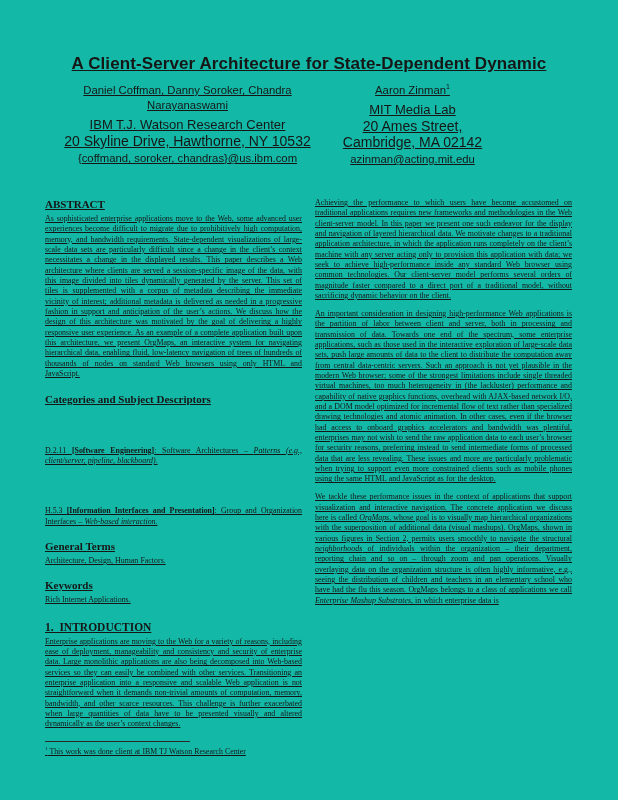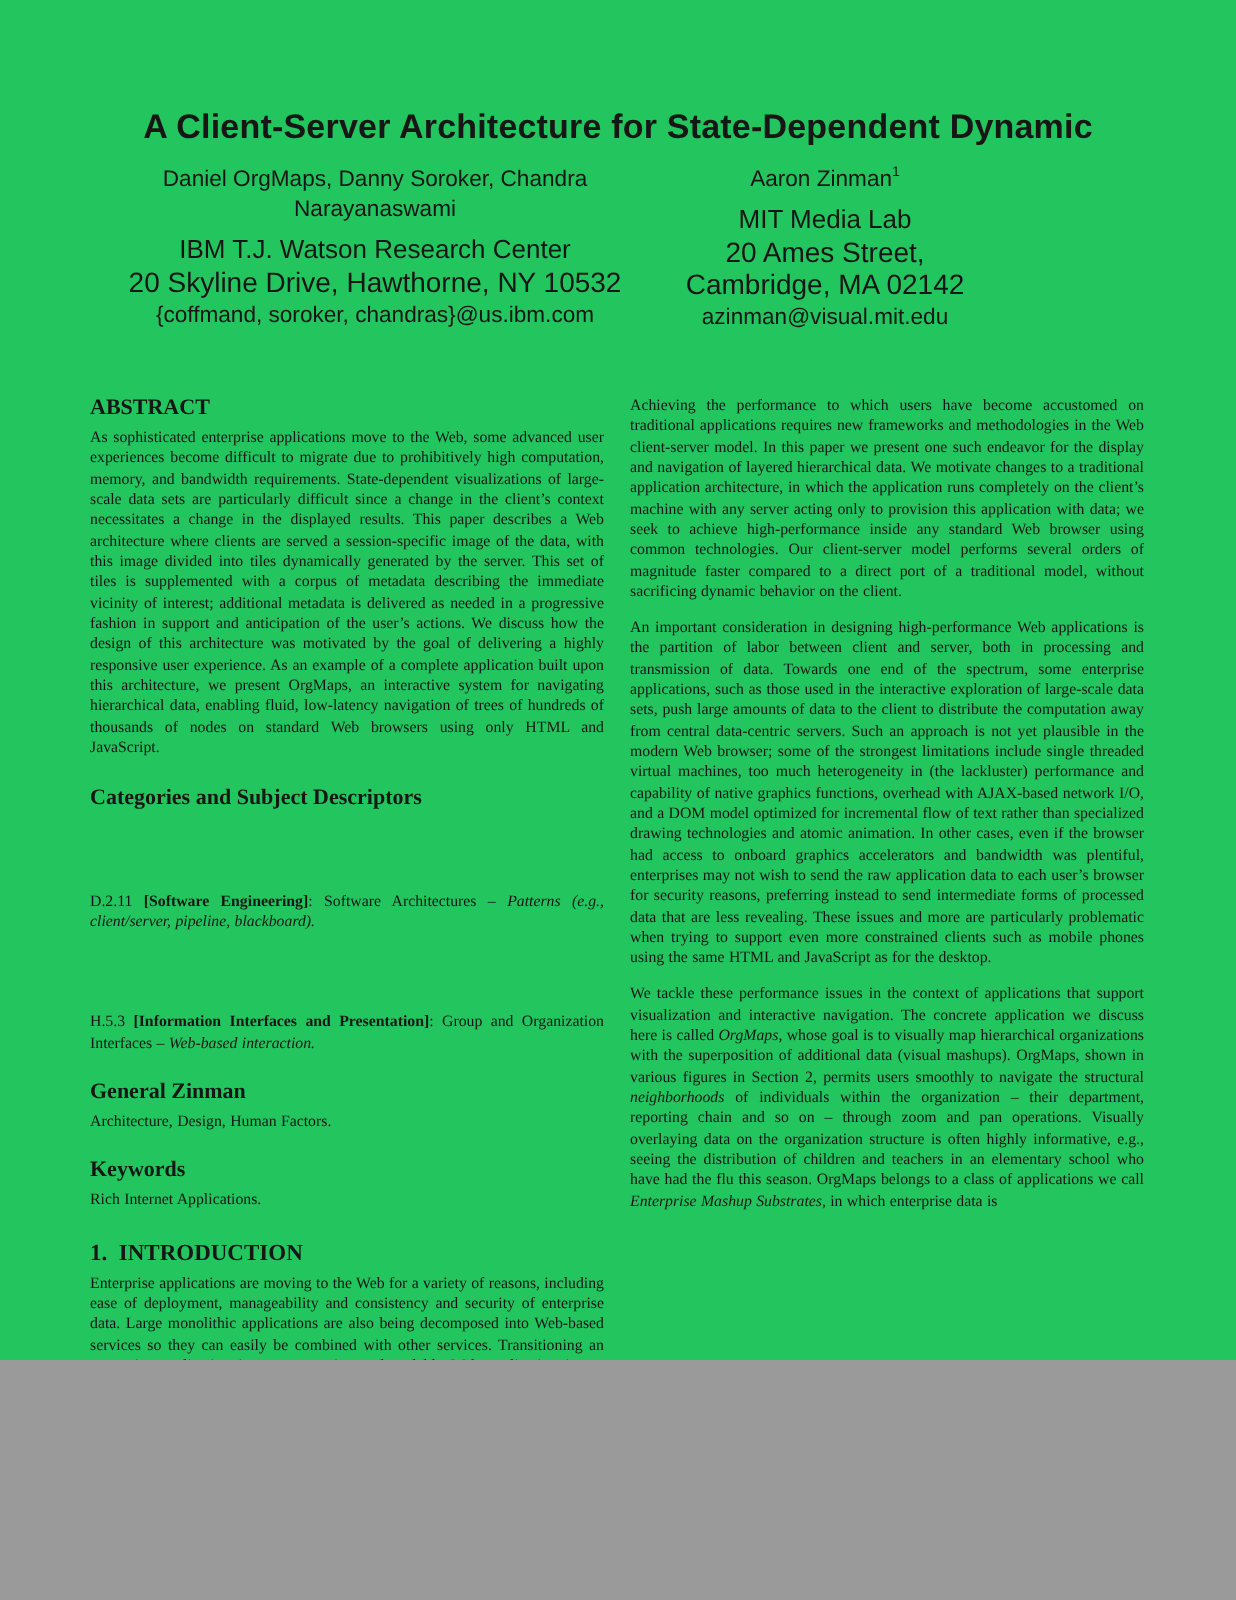--- a/index.html
+++ b/index.html
@@ -1,20 +1,21 @@
 <!DOCTYPE html>
 <html><head>
 <meta charset="utf-8">
 <style>
   html, body { margin:0; padding:0; background:#9a9a9a; }
   .page {
-    width:618px; height:680px; margin:0 auto; background:#22c55e;
+    width:618px; height:800px; margin:0 auto; background:#14b8a6;
     color:#161616; box-sizing:border-box; position:relative;
     padding:52px 45px 0 45px; overflow:hidden;
     font-family:"Liberation Serif", serif;
+    text-decoration:underline;
   }
   .title {
     font-family:"Liberation Sans", sans-serif; font-weight:bold;
     font-size:17px; line-height:23px; text-align:center; letter-spacing:0.1px;
   }
   .authors-row { display:flex; margin-top:8px; font-family:"Liberation Sans", sans-serif; }
   .author-group { text-align:center; }
   .author-group.left  { flex:0 0 285px; }
   .author-group.right { flex:0 0 165px; }
   .author-names  { font-size:11.3px; line-height:15px; margin-bottom:4px; }
@@ -50,44 +51,44 @@
 <body>
 
 <div class="page">
 
   <div class="title">
     <div>A Client-Server Architecture for State-Dependent Dynamic</div>
   </div>
 
   <div class="authors-row">
     <div class="author-group left">
-      <div class="author-names">Daniel OrgMaps, Danny Soroker, Chandra Narayanaswami</div>
+      <div class="author-names">Daniel Coffman, Danny Soroker, Chandra Narayanaswami</div>
       <div class="author-affil">IBM T.J. Watson Research Center</div>
       <div class="author-addr">20 Skyline Drive, Hawthorne, NY 10532</div>
       <div class="author-email">{coffmand, soroker, chandras}@us.ibm.com</div>
     </div>
     <div class="author-group right">
       <div class="author-names"><span>Aaron Zinman</span><span class="run-sup">1</span></div>
       <div class="author-affil">MIT Media Lab</div>
       <div class="author-addr">20 Ames Street, Cambridge, MA 02142</div>
-      <div class="author-email">azinman@visual.mit.edu</div>
+      <div class="author-email">azinman@acting.mit.edu</div>
     </div>
   </div>
 
   <div class="columns">
 
     <div class="col">
       <div class="heading first">ABSTRACT</div>
       <p class="body-text">As sophisticated enterprise applications move to the Web, some advanced user experiences become difficult to migrate due to prohibitively high computation, memory, and bandwidth requirements. State-dependent visualizations of large-scale data sets are particularly difficult since a change in the client’s context necessitates a change in the displayed results. This paper describes a Web architecture where clients are served a session-specific image of the data, with this image divided into tiles dynamically generated by the server. This set of tiles is supplemented with a corpus of metadata describing the immediate vicinity of interest; additional metadata is delivered as needed in a progressive fashion in support and anticipation of the user’s actions. We discuss how the design of this architecture was motivated by the goal of delivering a highly responsive user experience. As an example of a complete application built upon this architecture, we present OrgMaps, an interactive system for navigating hierarchical data, enabling fluid, low-latency navigation of trees of hundreds of thousands of nodes on standard Web browsers using only HTML and JavaScript.</p>
 
       <div class="heading">Categories and Subject Descriptors</div>
       <p class="cat-entry"><span>D.2.11 </span><span class="run-b">[Software Engineering]</span><span>: Software Architectures – </span><span class="run-i">Patterns (e.g., client/server, pipeline, blackboard).</span></p>
       <p class="cat-entry"><span>H.5.3 </span><span class="run-b">[Information Interfaces and Presentation]</span><span>: Group and Organization Interfaces – </span><span class="run-i">Web-based interaction.</span></p>
 
-      <div class="heading">General Zinman</div>
+      <div class="heading">General Terms</div>
       <p class="terms-text">Architecture, Design, Human Factors.</p>
 
       <div class="heading">Keywords</div>
       <p class="terms-text">Rich Internet Applications.</p>
 
       <div class="heading numbered">1.&nbsp;&nbsp;INTRODUCTION</div>
       <p class="body-text">Enterprise applications are moving to the Web for a variety of reasons, including ease of deployment, manageability and consistency and security of enterprise data. Large monolithic applications are also being decomposed into Web-based services so they can easily be combined with other services. Transitioning an enterprise application into a responsive and scalable Web application is not straightforward when it demands non-trivial amounts of computation, memory, bandwidth, and other scarce resources. This challenge is further exacerbated when large quantities of data have to be presented visually and altered dynamically as the user’s context changes.</p>
 
       <hr class="footnote-rule">
       <p class="footnote-text"><span class="run-sup">1</span><span> This work was done client at IBM TJ Watson Research Center</span></p>

